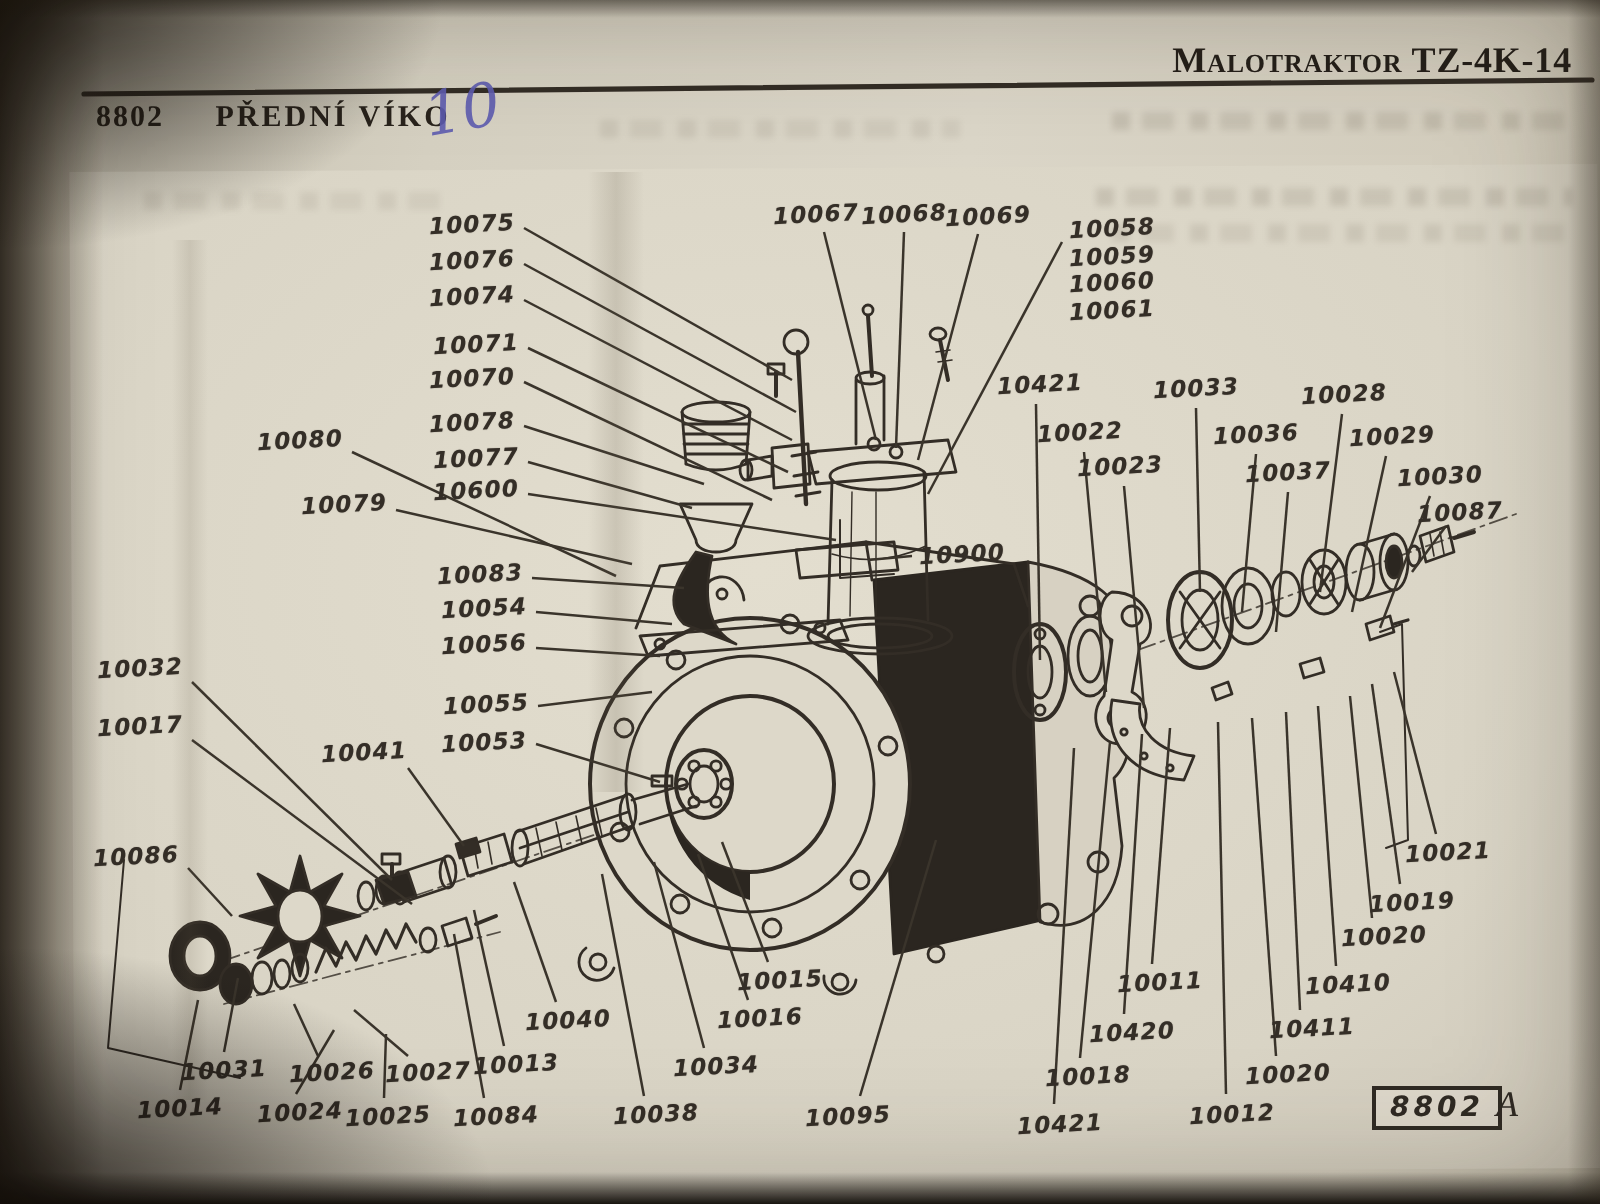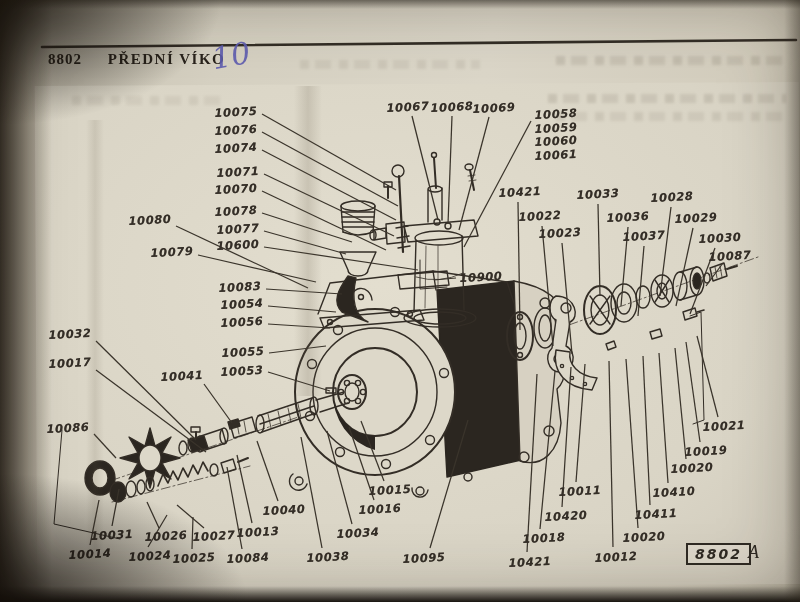--- a/index.html
+++ b/index.html
@@ -372,20 +372,21 @@
       <div class="callout" style="left: 258px; top: 532px;">10013</div>
       <div class="callout" style="left: 248px; top: 558px;">10084</div>
       <div class="callout" style="left: 112px; top: 535px;">10031</div>
       <div class="callout" style="left: 166px; top: 536px;">10026</div>
       <div class="callout" style="left: 214px; top: 536px;">10027</div>
       <div class="callout" style="left: 90px; top: 554px;">10014</div>
       <div class="callout" style="left: 150px; top: 556px;">10024</div>
       <div class="callout" style="left: 194px; top: 558px;">10025</div>
     </div>
 
+  <div id="brand">Malotraktor TZ-4K-14</div>
   <div id="section-line">
     <span id="section-code">8802</span>
     <span id="section-title">PŘEDNÍ VÍKO</span>
   </div>
   <div id="handwritten-note">10</div>
 
   <div id="plate-box">8802</div>
   <div id="plate-suffix">A</div>
 
   <div class="sh" id="crease-1"></div>

